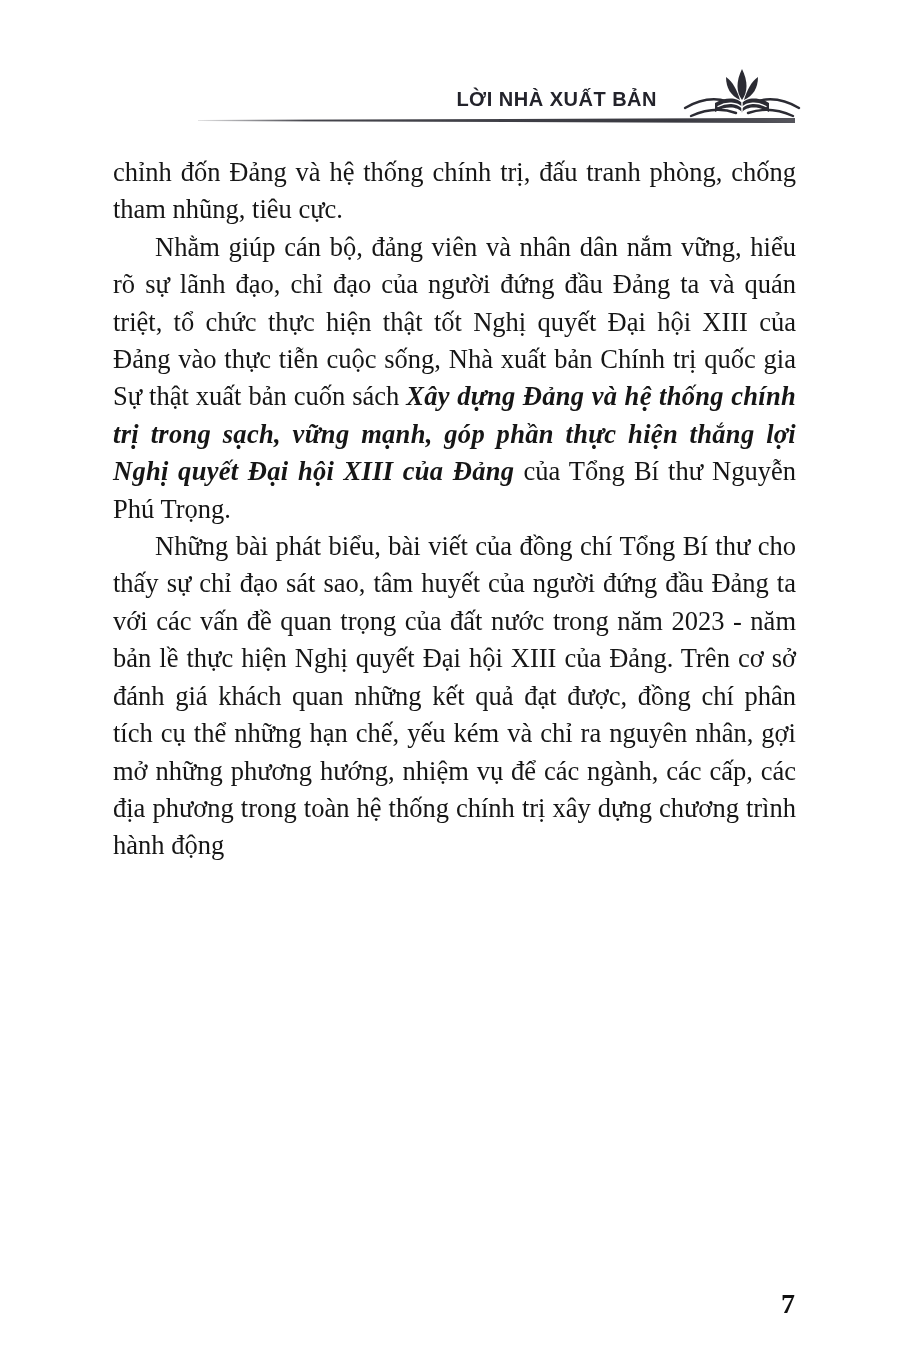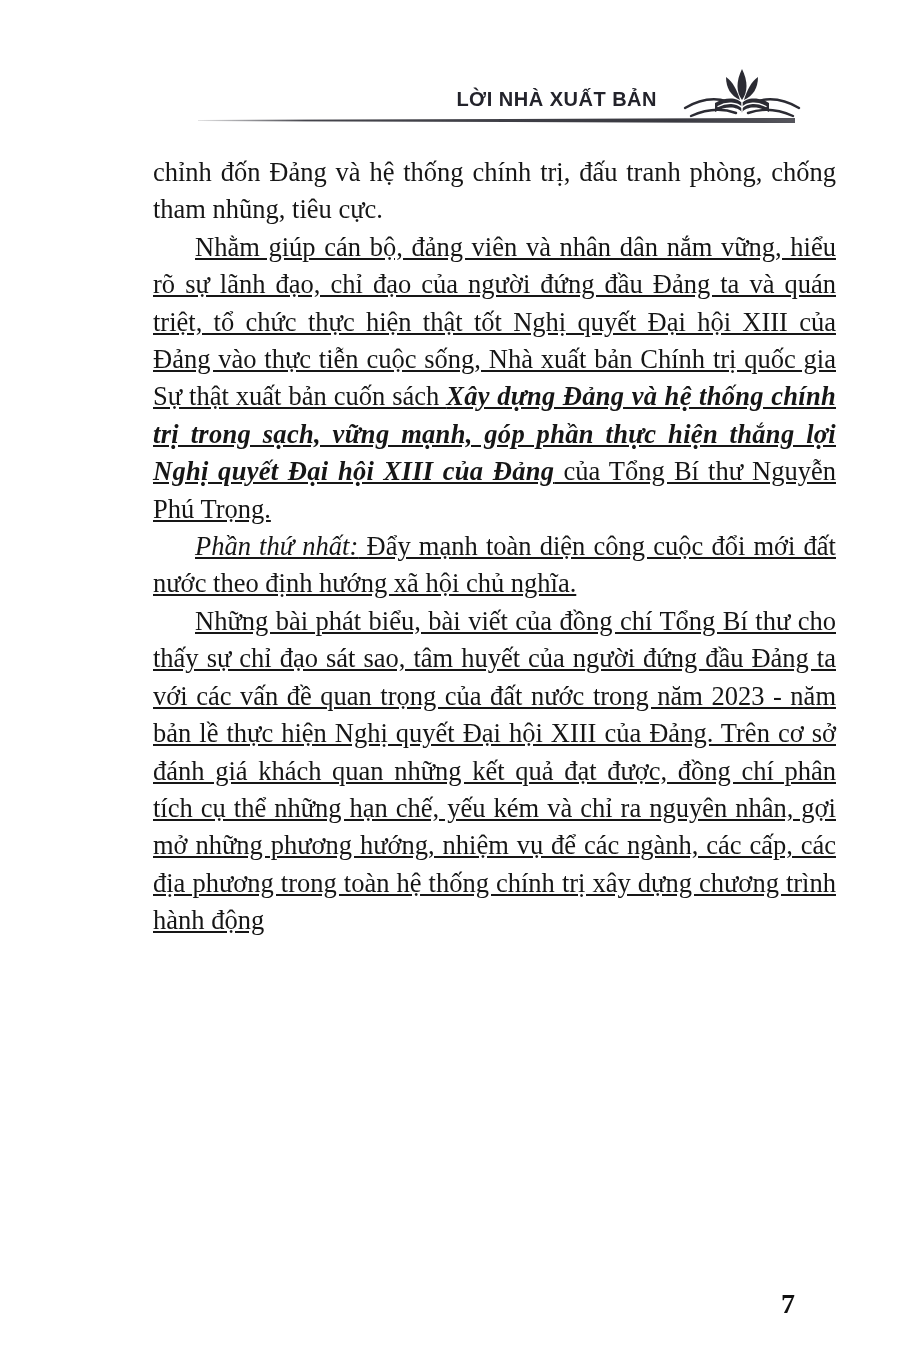--- a/index.html
+++ b/index.html
@@ -44,30 +44,29 @@
     right: 104px;
     width: 122px;
     height: 64px;
   }
   
   .page-body {
     position: absolute;
     top: 154px;
     left: 113px;
     width: 683px;
-    margin-left: 40px;
   }
   .para {
     margin: 0;
     font-size: 26.5px;
     line-height: 37.4px;
     text-align: justify;
     color: #161616;
   }
-  .para.indent { text-indent: 42px; text-decoration: underline; }
+  .para.indent { text-indent: 42px; }
   .run-normal { font-style: normal; font-weight: normal; }
   .run-italic { font-style: italic; }
   .run-bold-italic { font-style: italic; font-weight: bold; letter-spacing: 0.3px; }
   
   .page-number {
     position: absolute;
     right: 112px;
     bottom: 40px;
     font-weight: bold;
     font-size: 28px;
@@ -99,21 +98,20 @@
         <path d="M37 40.5 C 46 35.5, 56 36.5, 61 41.5"></path>
         <path d="M85 40.5 C 76 35.5, 66 36.5, 61 41.5"></path>
         <path d="M61 37.5 L 61 46"></path>
       </g>
     </svg>
   </header>
 
   <main class="page-body" id="page-body">
       <p class="para"><span class="run-normal">chỉnh đốn Đảng và hệ thống chính trị, đấu tranh phòng, chống tham nhũng, tiêu cực.</span></p>
       <p class="para indent"><span class="run-normal">Nhằm giúp cán bộ, đảng viên và nhân dân nắm vững, hiểu rõ sự lãnh đạo, chỉ đạo của người đứng đầu Đảng ta và quán triệt, tổ chức thực hiện thật tốt Nghị quyết Đại hội XIII của Đảng vào thực tiễn cuộc sống, Nhà xuất bản Chính trị quốc gia Sự thật xuất bản cuốn sách </span><span class="run-bold-italic">Xây dựng Đảng và hệ thống chính trị trong sạch, vững mạnh, góp phần thực hiện thắng lợi Nghị quyết Đại hội XIII của Đảng</span><span class="run-normal"> của Tổng Bí thư Nguyễn Phú Trọng.</span></p>
-      <p class="para indent"><span class="run-italic">Phần thứ nhất:</span><span class="run-normal"> Đẩy mạnh toàn diện công cuộc đổi mới đất nước theo định hướng xã hội chủ nghĩa.</span></p>
       <p class="para indent"><span class="run-normal">Những bài phát biểu, bài viết của đồng chí Tổng Bí thư cho thấy sự chỉ đạo sát sao, tâm huyết của người đứng đầu Đảng ta với các vấn đề quan trọng của đất nước trong năm 2023 - năm bản lề thực hiện Nghị quyết Đại hội XIII của Đảng. Trên cơ sở đánh giá khách quan những kết quả đạt được, đồng chí phân tích cụ thể những hạn chế, yếu kém và chỉ ra nguyên nhân, gợi mở những phương hướng, nhiệm vụ để các ngành, các cấp, các địa phương trong toàn hệ thống chính trị xây dựng chương trình hành động</span></p>
     </main>
 
   <footer>
     <div class="page-number">7</div>
   </footer>
 
 </div>
 
 </body></html>

